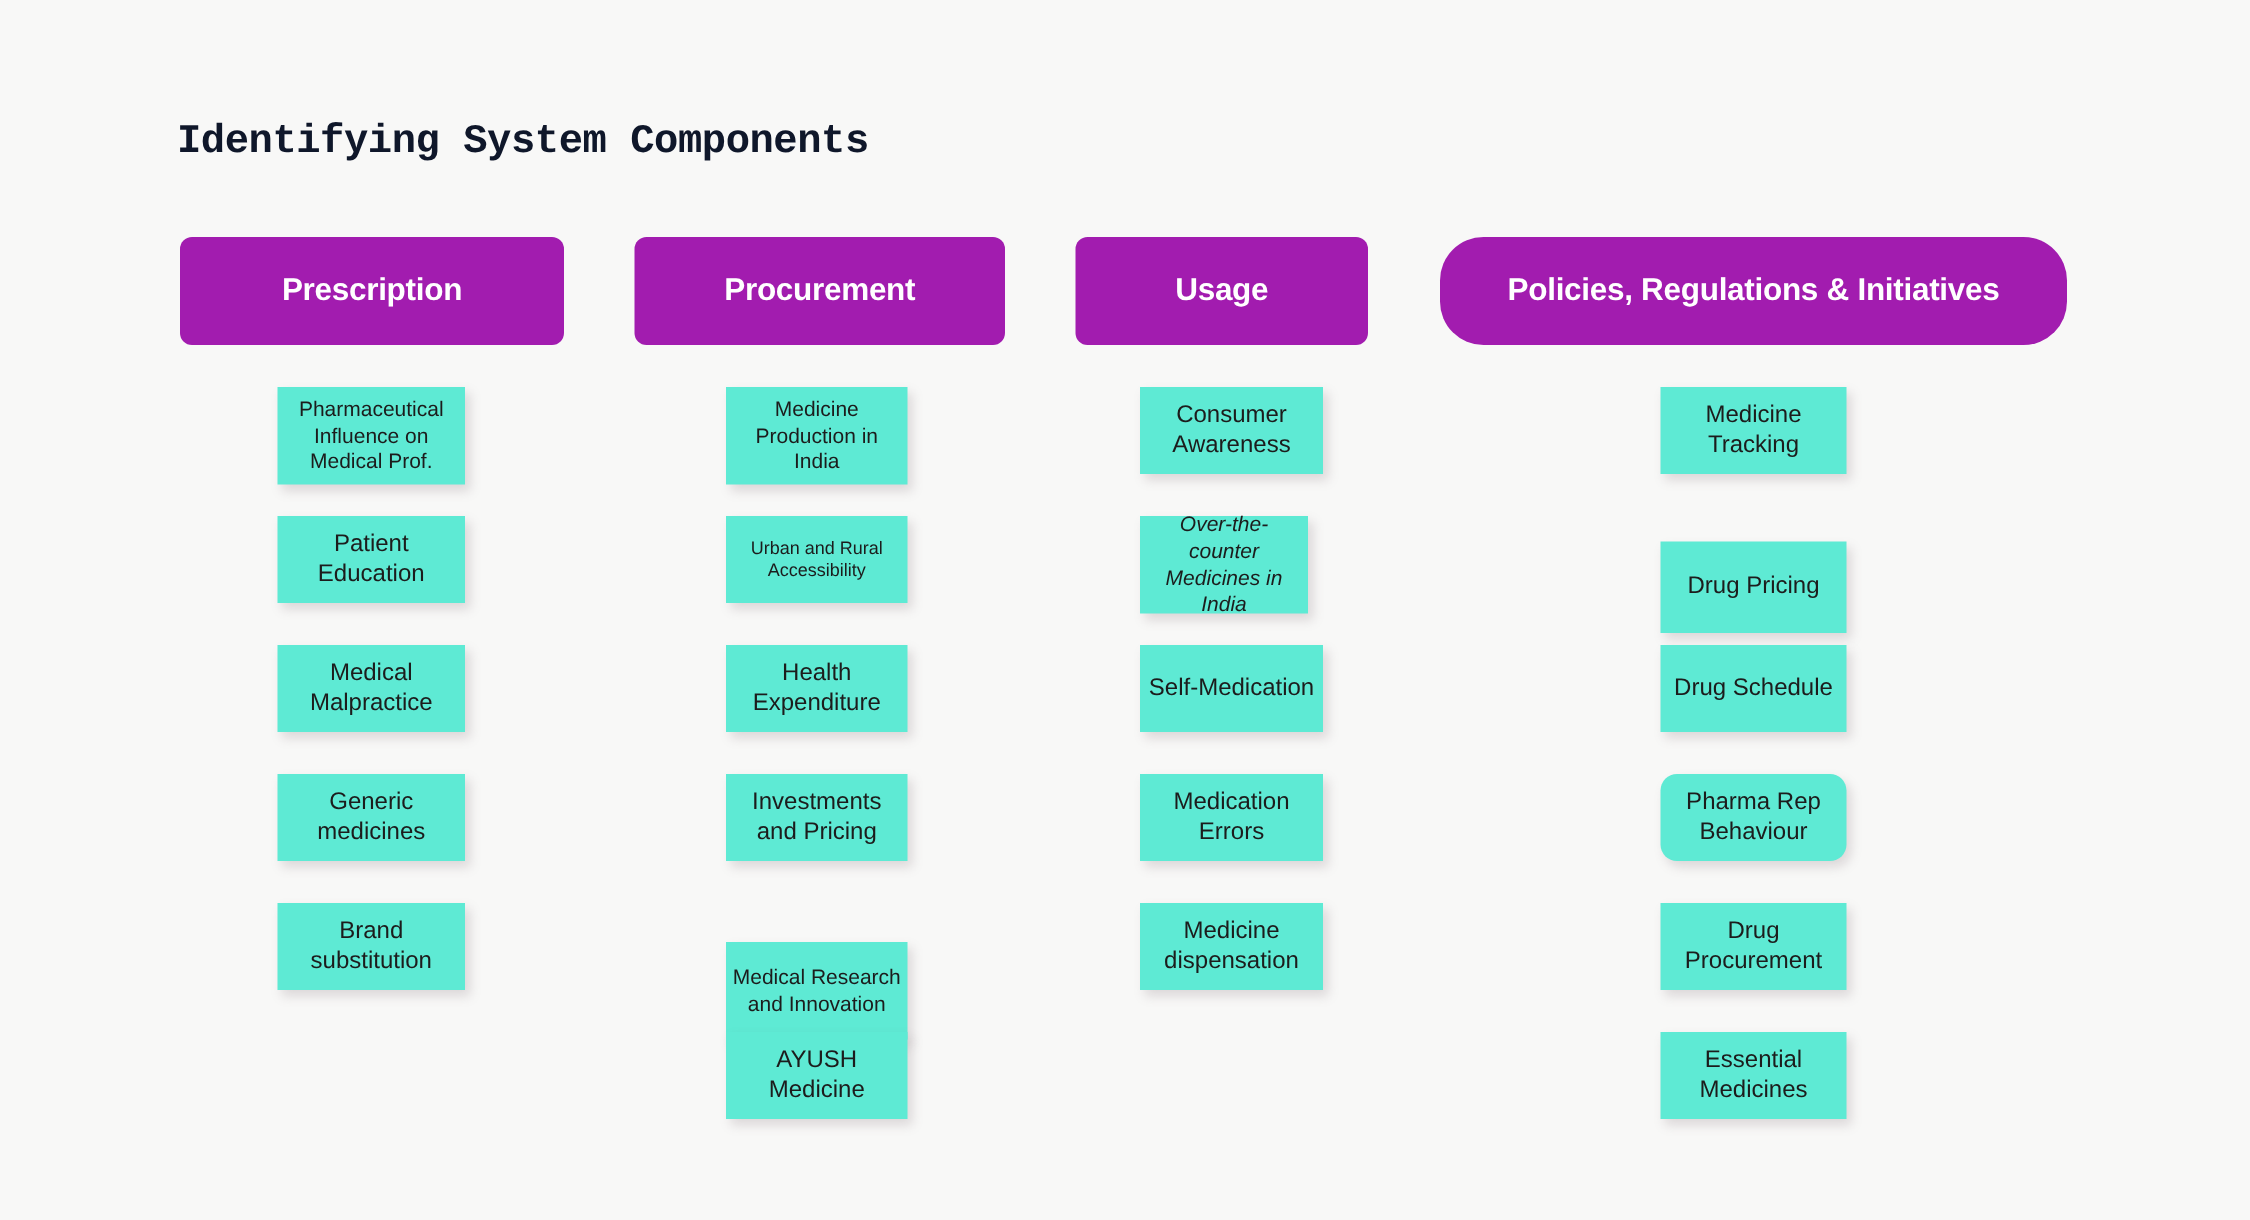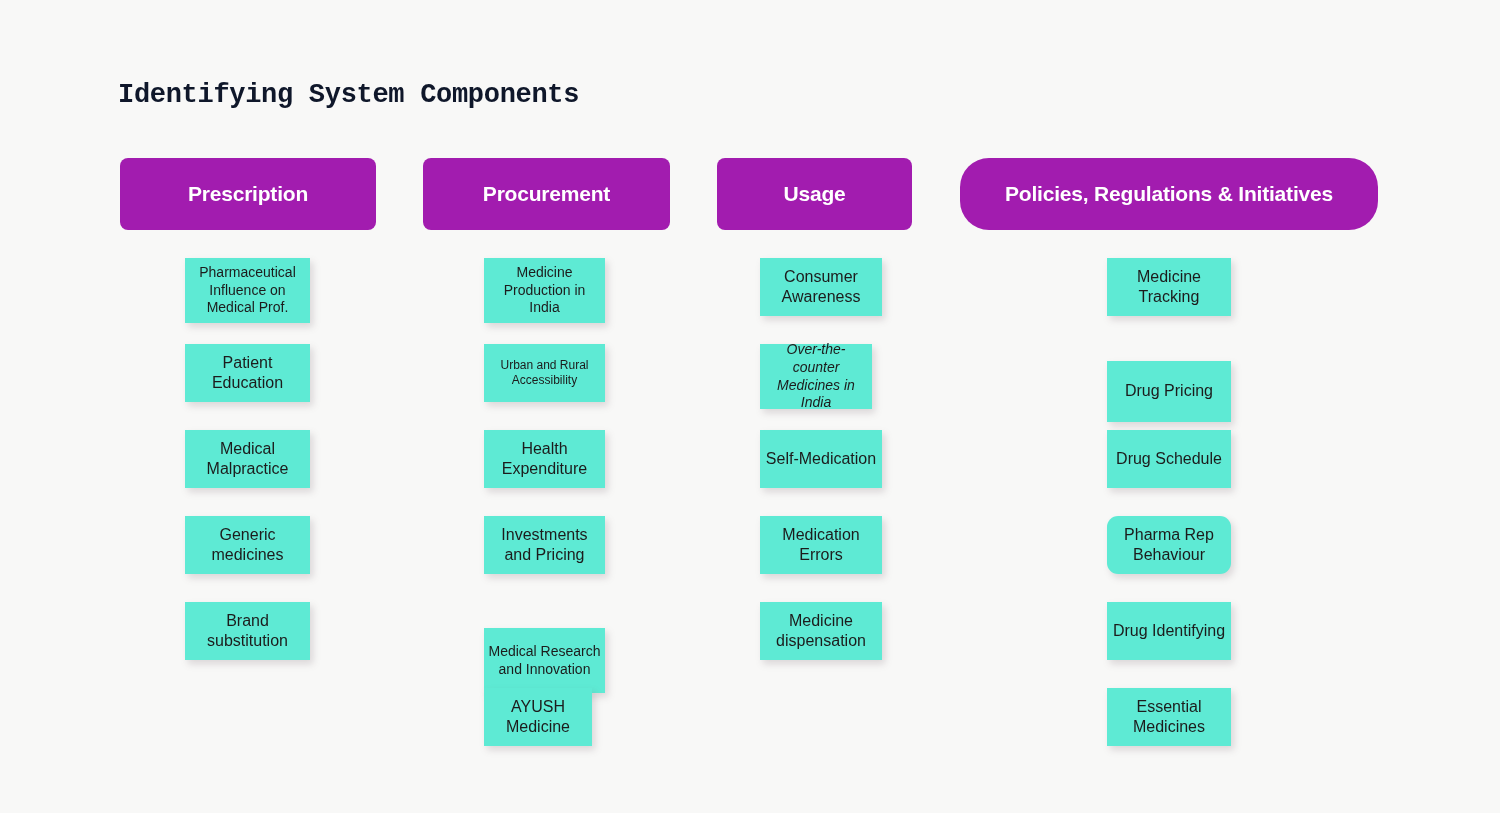--- a/index.html
+++ b/index.html
@@ -101,38 +101,38 @@
         </div>
       </div>
       <div class="column" style="left: 423px; width: 247px;">
         <div class="col-header" style="width: 247px;">Procurement</div>
         <div class="notes" style="left: 61px;">
           <div class="note sz-sm" style="left: 0px; top: 0px; width: 121px; height: 65px;">Medicine Production in India</div>
           <div class="note sz-md" style="left: 0px; top: 86px; width: 121px; height: 58px;">Urban and Rural Accessibility</div>
           <div class="note sz-lg" style="left: 0px; top: 172px; width: 121px; height: 58px;">Health Expenditure</div>
           <div class="note sz-lg" style="left: 0px; top: 258px; width: 121px; height: 58px;">Investments and Pricing</div>
           <div class="note sz-sm" style="left: 0px; top: 344px; width: 121px; height: 65px; margin-top: 26px;">Medical Research and Innovation</div>
-          <div class="note sz-lg" style="left: 0px; top: 430px; width: 108px; height: 58px;">AYUSH Medicine</div>
+          <div class="note sz-lg" style="left: 0px; top: 430px; width: 121px; height: 58px;">AYUSH Medicine</div>
         </div>
       </div>
       <div class="column" style="left: 717px; width: 195px;">
         <div class="col-header" style="width: 195px;">Usage</div>
         <div class="notes" style="left: 43px;">
           <div class="note sz-lg" style="left: 0px; top: 0px; width: 122px; height: 58px;">Consumer Awareness</div>
           <div class="note sz-sm" style="left: 0px; top: 86px; width: 112px; height: 65px; font-style: italic;">Over-the-counter Medicines in India</div>
           <div class="note sz-lg" style="left: 0px; top: 172px; width: 122px; height: 58px;">Self-Medication</div>
           <div class="note sz-lg" style="left: 0px; top: 258px; width: 122px; height: 58px;">Medication Errors</div>
           <div class="note sz-lg" style="left: 0px; top: 344px; width: 122px; height: 58px;">Medicine dispensation</div>
         </div>
       </div>
       <div class="column" style="left: 960px; width: 418px;">
         <div class="col-header" style="width: 418px; border-radius: 29px;">Policies, Regulations &amp; Initiatives</div>
         <div class="notes" style="left: 147px;">
           <div class="note sz-lg" style="left: 0px; top: 0px; width: 124px; height: 58px;">Medicine Tracking</div>
           <div class="note sz-lg" style="left: 0px; top: 103px; width: 124px; height: 61px;">Drug Pricing</div>
           <div class="note sz-lg" style="left: 0px; top: 172px; width: 124px; height: 58px;">Drug Schedule</div>
           <div class="note sz-lg" style="left: 0px; top: 258px; width: 124px; height: 58px; border-radius: 11px;">Pharma Rep Behaviour</div>
-          <div class="note sz-lg" style="left: 0px; top: 344px; width: 124px; height: 58px;">Drug Identifying</div>
+          <div class="note sz-lg" style="left: 0px; top: 344px; width: 124px; height: 58px;">Drug Procurement</div>
           <div class="note sz-lg" style="left: 0px; top: 430px; width: 124px; height: 58px;">Essential Medicines</div>
         </div>
       </div>
     </div>
 </div>
 
 </body></html>

